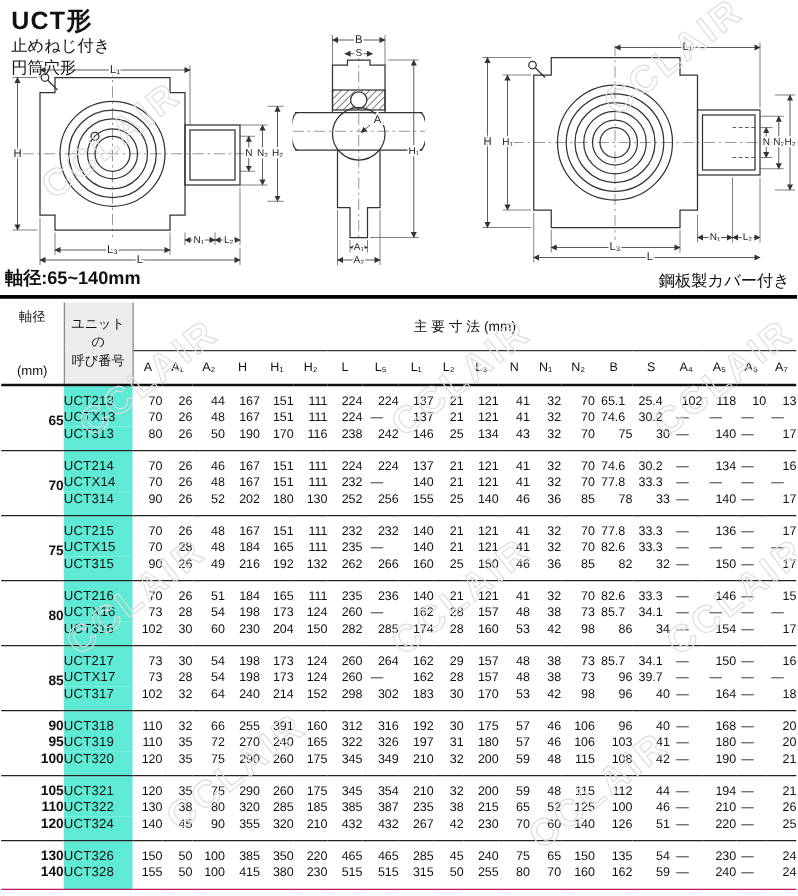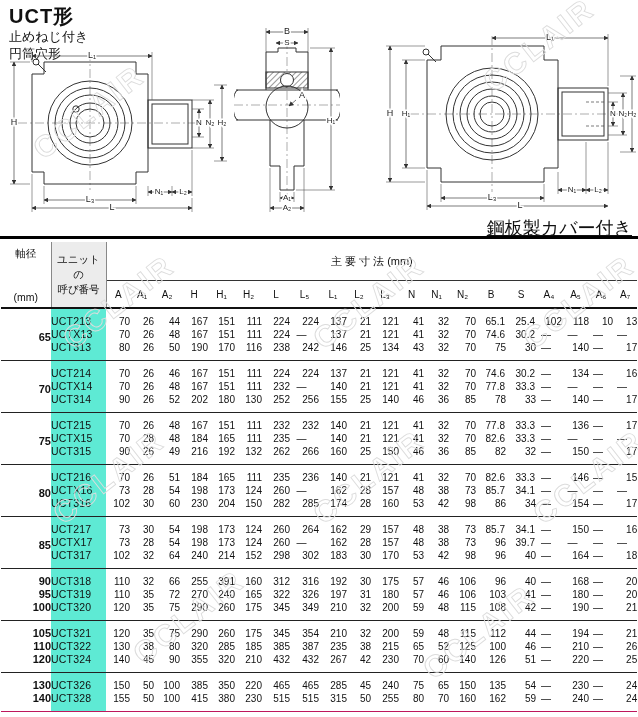--- a/index.html
+++ b/index.html
@@ -14,21 +14,21 @@
   svg text{font-family:"Liberation Sans","DejaVu Sans",sans-serif;}
   .dl{fill:#222;stroke:#fff;stroke-width:3px;paint-order:stroke;font-size:9px;
       text-anchor:middle;dominant-baseline:middle;}
   .dl8{font-size:8px;}
   .ln{stroke:#333;stroke-width:1;fill:none;}
   .dim{stroke:#444;stroke-width:0.7;fill:none;}
   .wit{stroke:#555;stroke-width:0.6;fill:none;}
   .cl{stroke:#777;stroke-width:0.6;fill:none;stroke-dasharray:9 3 2 3;}
   
   .bar-label{position:absolute;left:4px;top:213px;font-size:14.5px;font-weight:bold;}
-  .cover-note{position:absolute;right:6px;top:216px;font-size:18px;text-decoration:underline;}
+  .cover-note{position:absolute;right:6px;top:216px;font-size:13px;}
   .bar-line{position:absolute;left:0;top:236px;width:638px;height:2.5px;background:#000;}
   
   .wm{position:absolute;pointer-events:none;z-index:3;}
   .wm text{fill:none;stroke:#dcdcdc;stroke-width:0.9;font-size:30px;font-weight:bold;letter-spacing:3px;}
   
   .tbl{position:absolute;left:1px;top:242px;width:636px;border-collapse:collapse;
        table-layout:fixed;font-size:10px;z-index:1;border-bottom:1px solid #be185d;}
   .tbl th{font-weight:normal;padding:0;}
   .tbl thead th{vertical-align:middle;text-align:center;}
   th.shaft-h{height:40px;}
@@ -37,21 +37,21 @@
   th.unit-h{background:#ececec;border-left:1px solid #888;border-right:1px solid #888;
             font-size:10.5px;line-height:1.45;}
   th.main-h{border-bottom:1px solid #333;font-size:11px;height:38px;}
   .letter-row th{height:26px;font-size:10px;}
   .rs{border-bottom:2px solid #111;}
   .letter-row th{border-bottom:2px solid #111;}
   .tbl tbody td{line-height:13px;padding:0;white-space:nowrap;}
   td.shaft{text-align:right;padding-right:4px;font-weight:bold;font-size:11px;vertical-align:middle;}
   td.unit{font-weight:normal;padding-left:4px;background:#5eead4;font-size:10.5px;letter-spacing:0.2px;}
   td.num{text-align:right;padding-right:9px;}
-  td.num.dec{padding-right:1px;}
+  td.num.dec{padding-right:1px;text-align:center;}
   td.num.dash{text-align:center;padding-right:6px;}
   tr.gs td{border-top:1.5px solid #222;padding-top:6px;}
   tbody tr:first-child td{border-top:none;}
   tr.ge td{padding-bottom:6px;}
 </style>
 </head>
 <body>
 
 <div class="page">
 
@@ -253,20 +253,21 @@
     <text class="dl dl8" x="218" y="158">L₂</text>
     <line class="wit" x1="61" y1="152" x2="61" y2="170"></line>
     <line class="wit" x1="164" y1="152" x2="164" y2="170"></line>
     <line class="dim" x1="61" y1="166" x2="164" y2="166" marker-start="url(#arr)" marker-end="url(#arr)"></line>
     <text class="dl" x="112" y="166">L₃</text>
     <line class="wit" x1="47" y1="138" x2="47" y2="178"></line>
     <line class="dim" x1="47" y1="174" x2="228" y2="174" marker-start="url(#arr)" marker-end="url(#arr)"></line>
     <text class="dl" x="140" y="174">L</text>
   </svg>
 
+  <div class="bar-label">軸径:65~140mm</div>
   <div class="cover-note">鋼板製カバー付き</div>
   <div class="bar-line"></div>
 
   <table class="tbl">
     <colgroup id="cg">
         <col style="width: 50px;">
         <col style="width: 55px;">
         <col style="width: 24px;">
         <col style="width: 24px;">
         <col style="width: 26px;">

